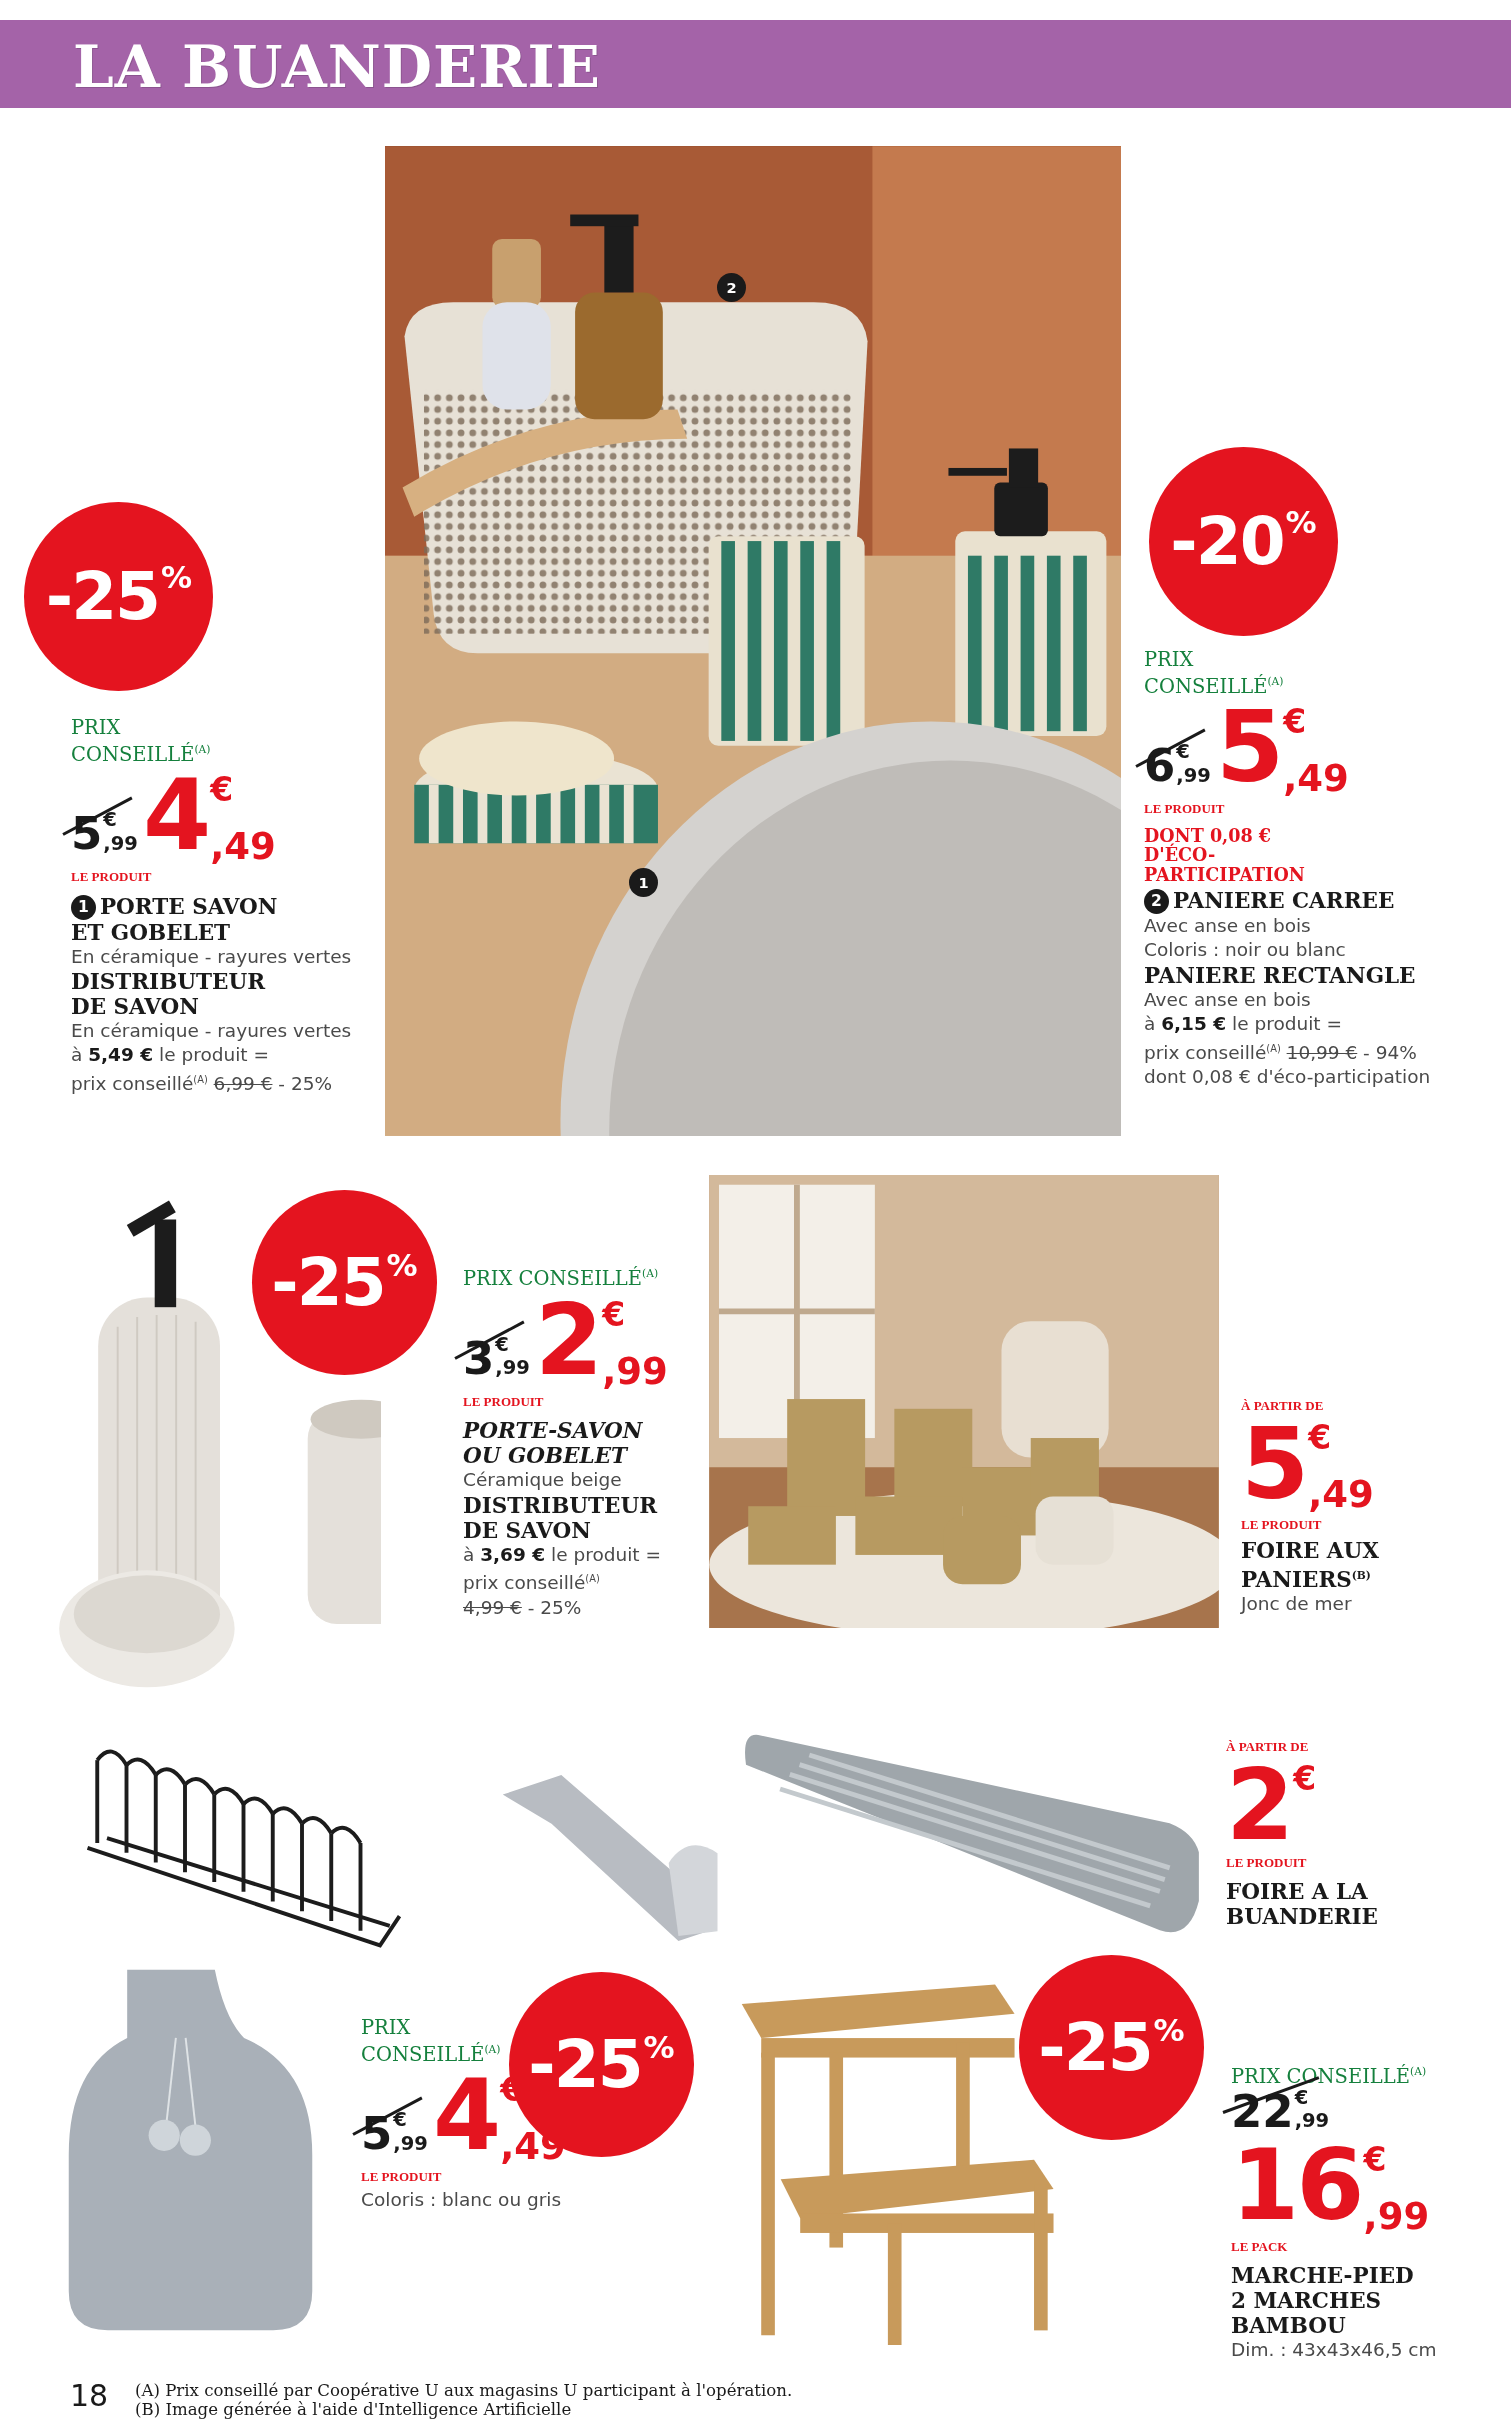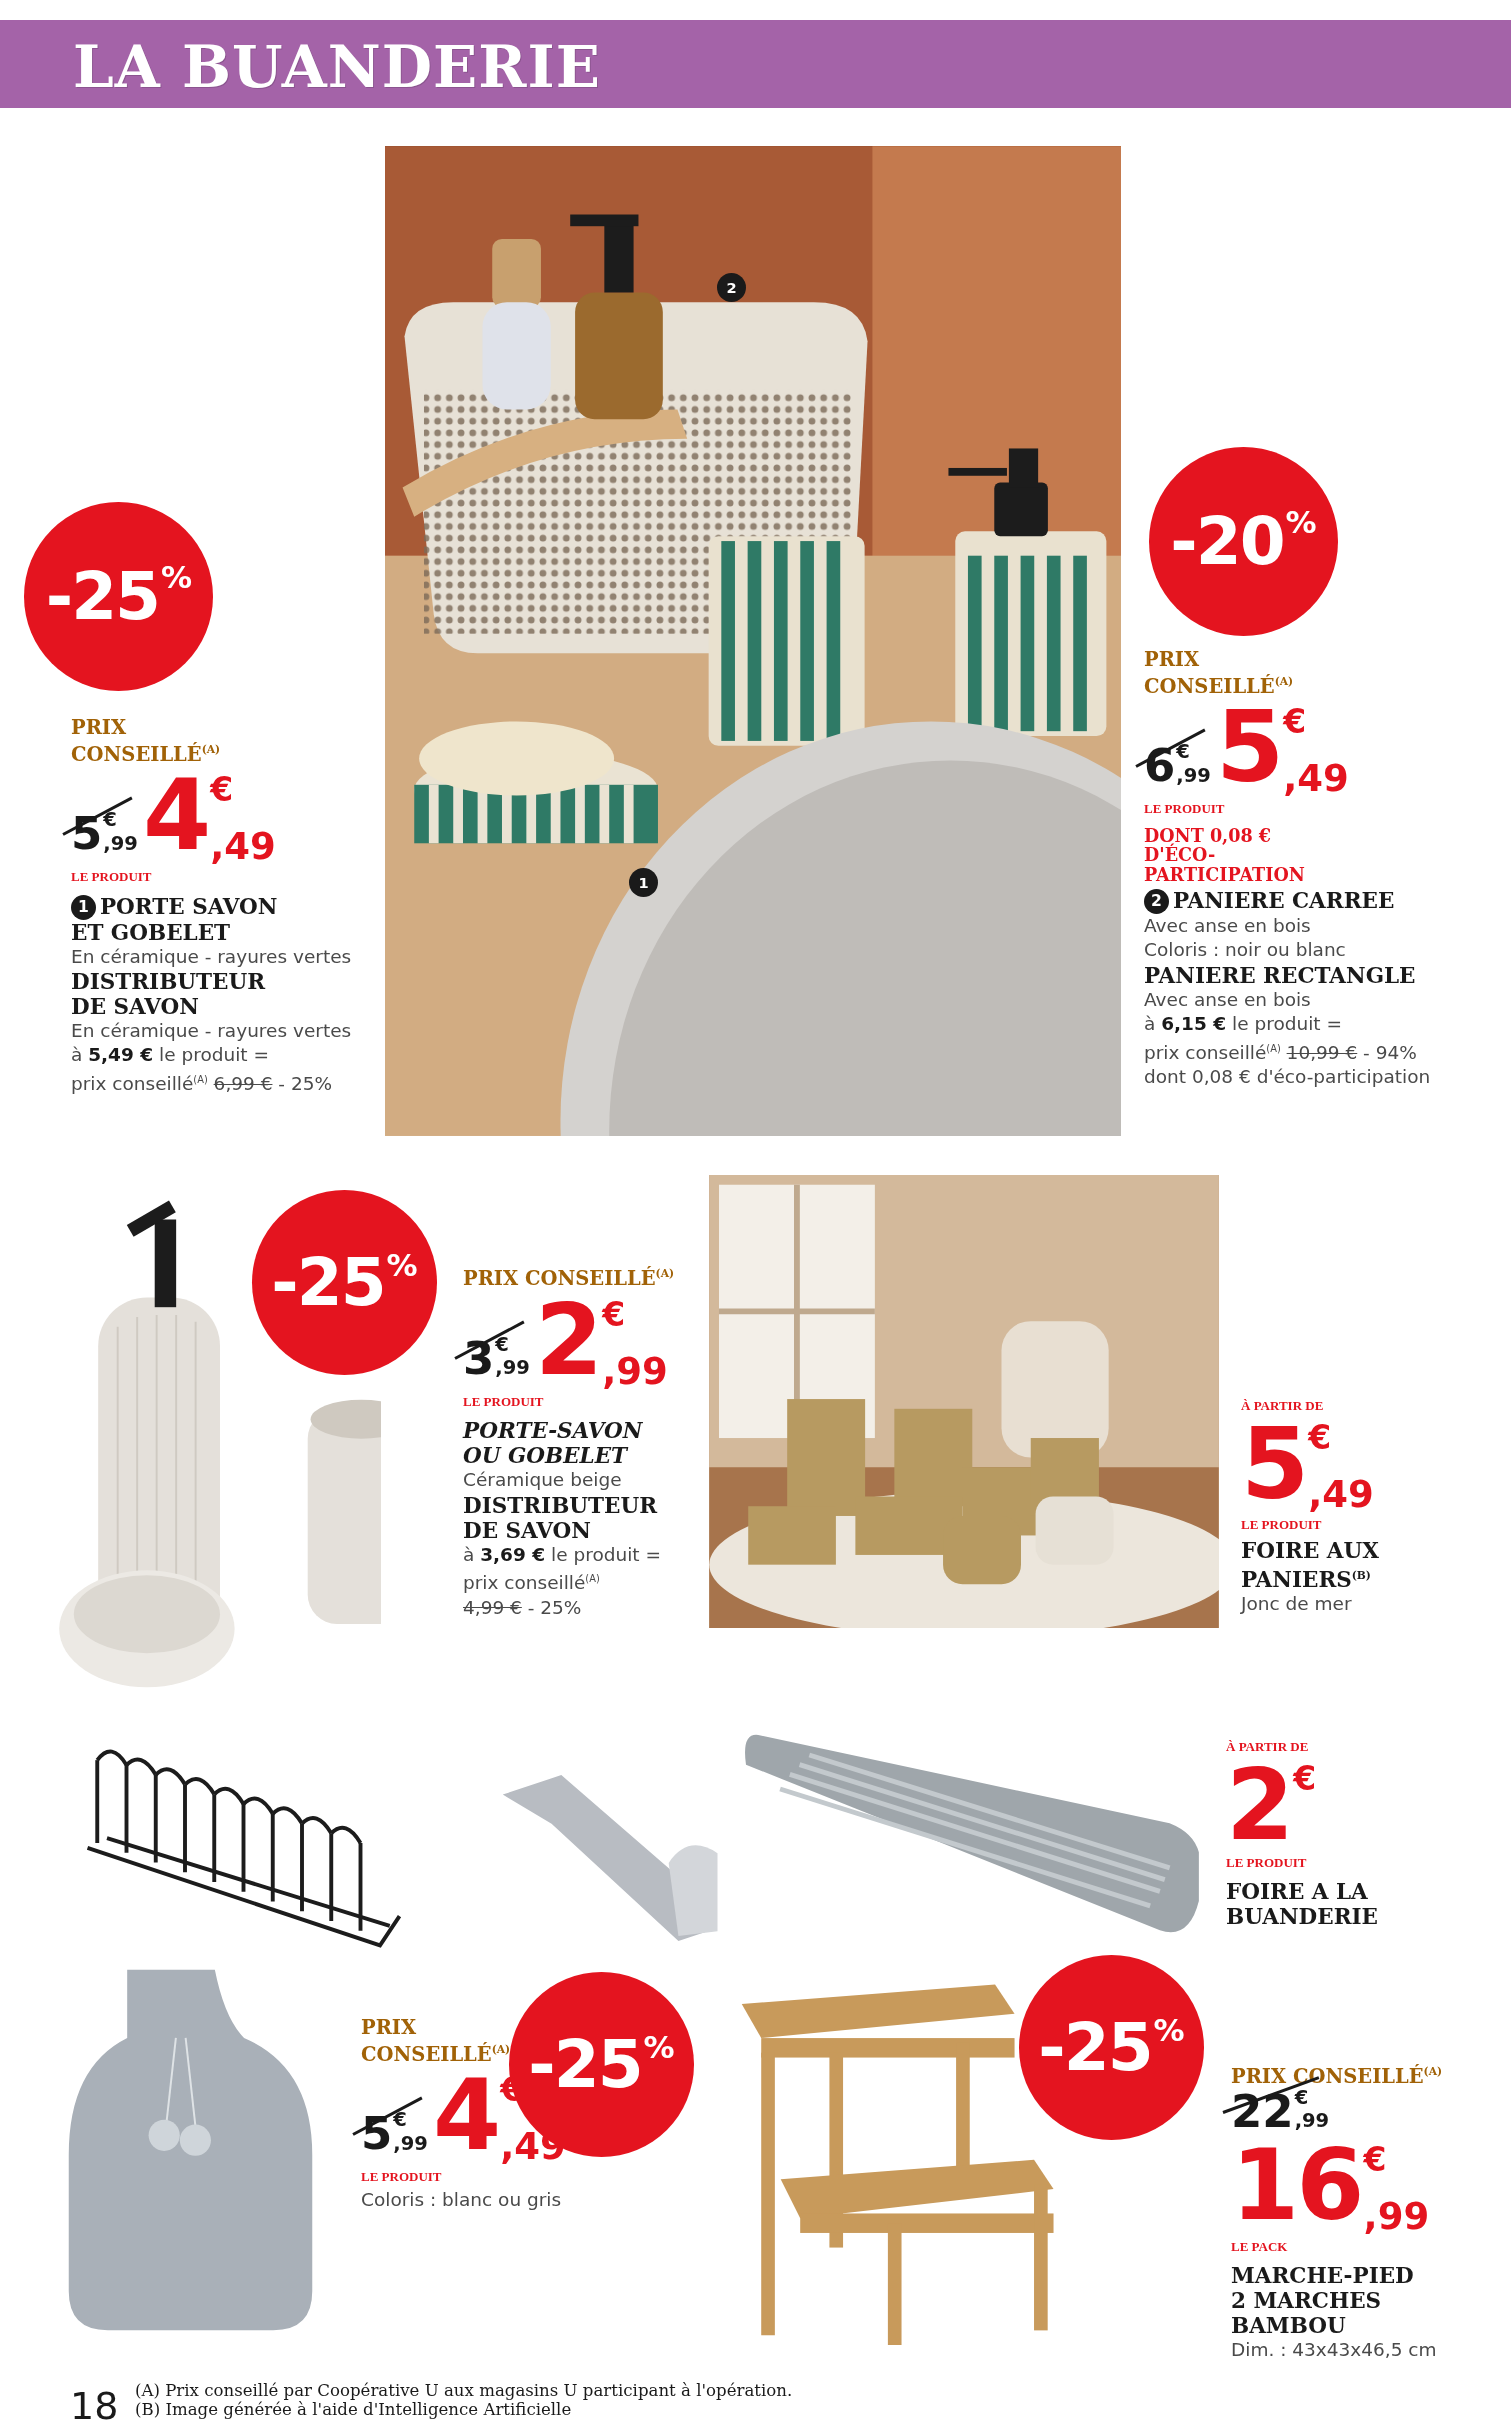--- a/index.html
+++ b/index.html
@@ -7,21 +7,21 @@
   body { position: relative; font-family: "DejaVu Serif", serif; color: #1a1a1a; }
   .abs { position: absolute; }
 
   .header { left: 0; top: 19.5px; width: 1512px; height: 88px; background: #a463a8; }
   .header-title { position: absolute; left: 73px; top: 13.7px; font-family: "DejaVu Serif", serif; font-weight: bold; font-size: 58px; color: #ffffff; letter-spacing: 1px; text-shadow: 1px 1px 0 rgba(0,0,0,0.15); }
 
   .badge { position: absolute; border-radius: 50%; background: #e4141f; color: #fff; display: flex; align-items: center; justify-content: center; font-family: "DejaVu Sans", sans-serif; font-weight: bold; }
   .badge .num { font-size: 66px; letter-spacing: -2px; }
   .badge .pct { font-size: 31px; align-self: flex-start; margin-top: 57px; margin-left: 2px; }
 
-  .label-dark { font-family: "DejaVu Serif", serif; font-weight: bold; font-size: 19.5px; line-height: 21.5px; color: #a16207; }
+  .label-dark { font-family: "DejaVu Serif", serif; font-weight: normal; font-size: 19.5px; line-height: 21.5px; color: #15803d; }
   .label-dark sup, .prod-title sup { font-size: 10.7px; }
   .old-price { position: relative; display: inline-flex; align-items: flex-start; font-family: "DejaVu Sans", sans-serif; font-weight: bold; color: #1a1a1a; }
   .old-price .int { font-size: 45px; line-height: 45px; }
   .old-price .side { display: flex; flex-direction: column; font-size: 17.6px; line-height: 17.6px; margin-left: 1px; }
   .old-price .cur { font-size: 19.5px; }
   .old-price .dec { font-size: 19.5px; margin-top: 5.9px; }
   .old-price .strike { position: absolute; left: -7.8px; top: 21.5px; width: 78px; height: 2.9px; background: #1a1a1a; transform: rotate(-28deg); transform-origin: left center; }
   .new-price { display: inline-flex; align-items: flex-start; font-family: "DejaVu Sans", sans-serif; font-weight: bold; color: #e4141f; }
   .new-price .int { font-size: 98px; line-height: 94px; letter-spacing: -2.9px; }
   .new-price .side { display: flex; flex-direction: column; margin-left: 2px; }
@@ -31,21 +31,21 @@
   .red-note { font-family: "DejaVu Serif", serif; font-weight: bold; font-size: 17.6px; color: #e4141f; line-height: 19.5px; }
   .prod-title { font-family: "DejaVu Serif", serif; font-weight: bold; font-size: 21.5px; line-height: 25px; color: #1a1a1a; }
   .desc { font-family: "DejaVu Sans", sans-serif; font-size: 18.5px; line-height: 24.4px; color: #4a4a4a; }
   .desc b { color: #1a1a1a; }
   .desc s { color: #4a4a4a; }
   .numdot { display: inline-flex; width: 25px; height: 25px; border-radius: 50%; background: #1a1a1a; color: #fff; font-family: "DejaVu Sans", sans-serif; font-size: 15.6px; align-items: center; justify-content: center; vertical-align: 2px; margin-right: 3.9px; }
 
   .photo { position: absolute; overflow: hidden; }
   .marker { position: absolute; width: 29px; height: 29px; border-radius: 50%; background: #1a1a1a; color: #fff; font-family: "DejaVu Sans", sans-serif; font-weight: bold; font-size: 14.6px; display: flex; align-items: center; justify-content: center; }
 
-  .footer-num { left: 70px; top: 2378px; font-family: "DejaVu Sans", sans-serif; font-size: 38px; color: #1a1a1a; margin-top: 6px; }
+  .footer-num { left: 70px; top: 2378px; font-family: "DejaVu Sans", sans-serif; font-size: 30px; color: #1a1a1a; }
   .footer-notes { left: 135px; top: 2382px; font-family: "DejaVu Serif", serif; font-size: 16.6px; line-height: 18.5px; color: #1a1a1a; }
 </style>
 </head>
 <body>
 
 <div class="abs header">
   <div class="header-title">LA BUANDERIE</div>
 </div>
 
 <div class="photo" style="left:385px;top:146px;width:736px;height:990px;background:linear-gradient(180deg,#8e4a2c 0%,#b7673f 35%,#c07a52 55%,#c99a6e 70%,#d6b48f 100%);">

